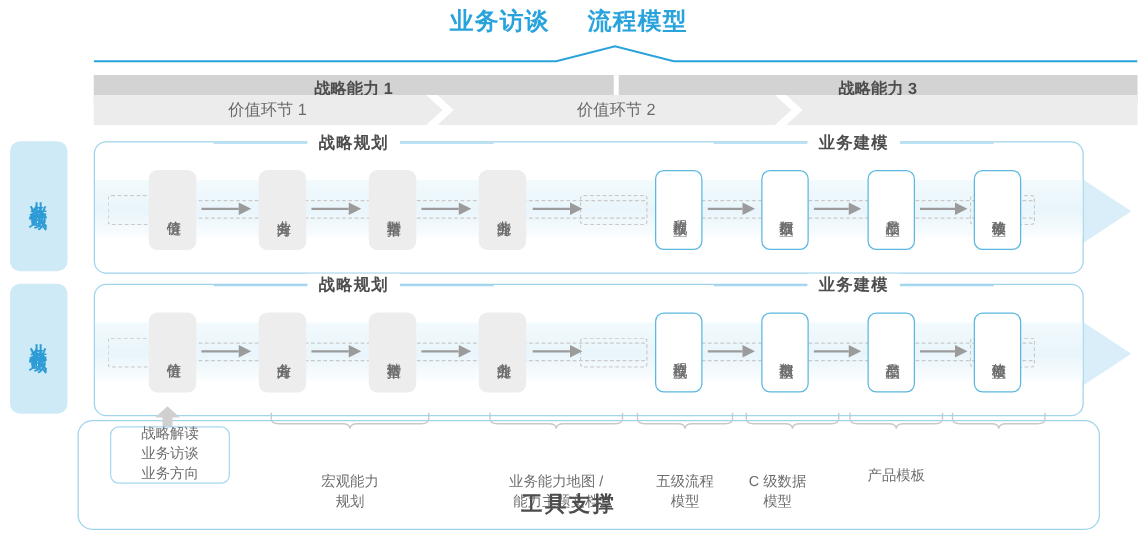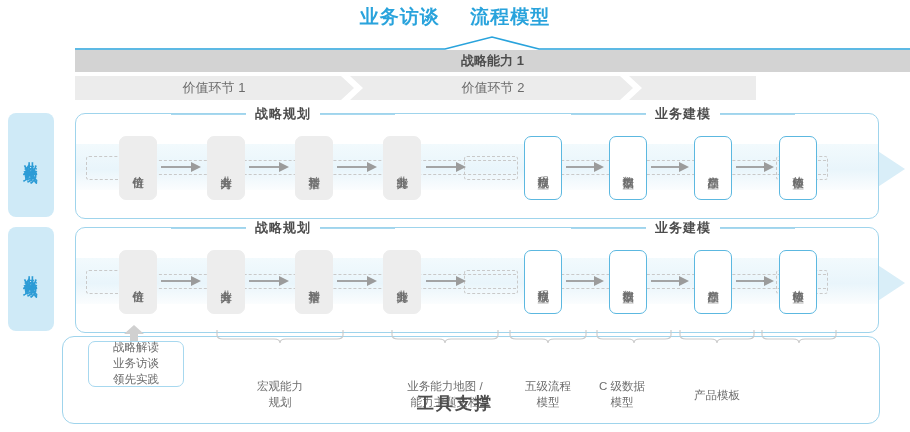--- a/index.html
+++ b/index.html
@@ -20,30 +20,30 @@
     font-size:19px;font-weight:bold;color:#29a3dc;
     letter-spacing:1px;
   }
   .title-row span{display:inline-block;}
   .title-gap{width:18px;}
 
   
   .peak{position:absolute;left:75px;top:36px;width:835px;height:16px;}
 
   
-  .cap-row{position:absolute;left:75px;top:50px;width:835px;height:22px;
+  .cap-row{position:absolute;left:75px;top:60px;width:835px;height:22px;
            display:flex;gap:4px;}
   .cap-cell{
     flex:1;background:#d3d3d3;color:#4d4d4d;
     font-size:13px;font-weight:bold;
     display:flex;align-items:center;justify-content:center;
   }
 
   
-  .val-row{position:absolute;left:75px;top:76px;width:681px;height:24px;
+  .val-row{position:absolute;left:75px;top:76px;width:835px;height:24px;
            background:#ececec;}
   .val-cell{
     position:absolute;top:0;height:24px;
     display:flex;align-items:center;justify-content:center;
     font-size:13px;color:#6b6b6b;
   }
   .val-sep{position:absolute;top:0;height:24px;width:22px;}
 
   
   .side-badge{
@@ -55,21 +55,20 @@
     writing-mode:vertical-rl;
     font-size:14px;font-weight:bold;color:#2d9cd6;
     letter-spacing:3px;line-height:1;
   }
 
   
   .domain{
     position:absolute;left:75px;width:790px;
     border:1.3px solid #9fd4ec;border-radius:10px;
     background:#ffffff;
-    padding-left:12px;
   }
   
   .band{
     position:absolute;left:0;height:46px;width:100%;
     background:linear-gradient(180deg,#f2fafd 0%,#e9f5fb 55%,#fbfdfe 100%);
   }
   
   .bigarrow{position:absolute;pointer-events:none;}
 
   
@@ -134,20 +133,23 @@
     <span>流程模型</span>
   </div>
 
   <svg class="peak" viewBox="0 0 835 16" preserveAspectRatio="none">
     <polyline points="0,13 370,13 417,1 464,13 835,13" fill="none" stroke="#29a3dc" stroke-width="1.6"></polyline>
   </svg>
 
   <div class="cap-row">
     <div class="cap-cell">
       <span>战略能力 1</span>
+    </div>
+    <div class="cap-cell">
+      <span>战略能力 3</span>
     </div>
   </div>
 
   <div class="val-row">
     <div class="val-cell" style="left:0;width:278px;">
       <span>价值环节 1</span>
     </div>
     <div class="val-cell" style="left:279px;width:278px;">
       <span>价值环节 2</span>
     </div>
@@ -349,40 +351,40 @@
   <svg class="brace" style="left:678px;top:330px;width:78px;height:14px;" viewBox="0 0 78 14">
     <path d="M2,0 L2,5 Q2,9 8,9 L33,9 Q39,9 39,13 Q39,9 45,9 L70,9 Q76,9 76,5 L76,0" fill="none" stroke="#c9c9c9" stroke-width="1.1"></path>
   </svg>
   <svg class="brace" style="left:760px;top:330px;width:78px;height:14px;" viewBox="0 0 78 14">
     <path d="M2,0 L2,5 Q2,9 8,9 L33,9 Q39,9 39,13 Q39,9 45,9 L70,9 Q76,9 76,5 L76,0" fill="none" stroke="#c9c9c9" stroke-width="1.1"></path>
   </svg>
 
   <div class="tool-box" style="left:88px;top:341px;width:94px;height:44px;">
     <span style="white-space:pre-line;">战略解读
 业务访谈
-领先实践</span>
+业务方向</span>
   </div>
 
   <div class="tool-label" style="left:210px;top:347px;width:140px;">
     <span style="white-space:pre-line;">宏观能力
 规划</span>
   </div>
   <div class="tool-label" style="left:355px;top:347px;width:180px;">
     <span style="white-space:pre-line;">业务能力地图 /
 能力主题文档</span>
   </div>
   <div class="tool-label" style="left:492px;top:347px;width:112px;">
     <span style="white-space:pre-line;">五级流程
 模型</span>
   </div>
   <div class="tool-label" style="left:568px;top:347px;width:108px;">
     <span style="white-space:pre-line;">C 级数据
 模型</span>
   </div>
-  <div class="tool-label" style="left:663px;top:356px;width:108px;">
+  <div class="tool-label" style="left:663px;top:342px;width:108px;">
     <span style="white-space:pre-line;">产品模板</span>
   </div>
 
   <div class="tool-title" style="top:392px;">
     <span>工具支撑</span>
   </div>
 
 </div>
 
 </body></html>

